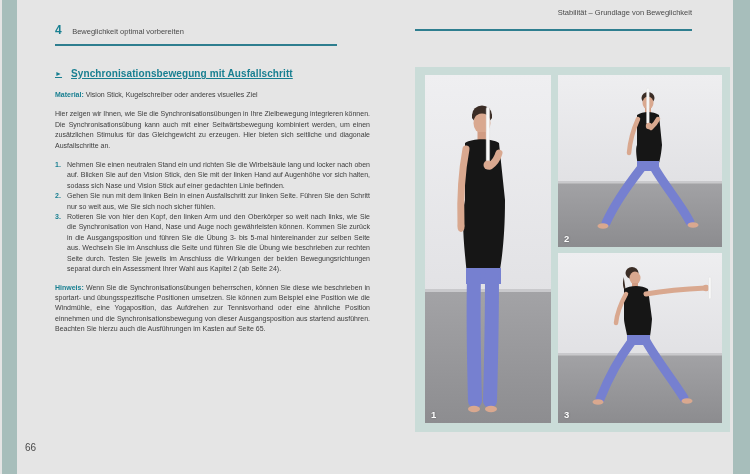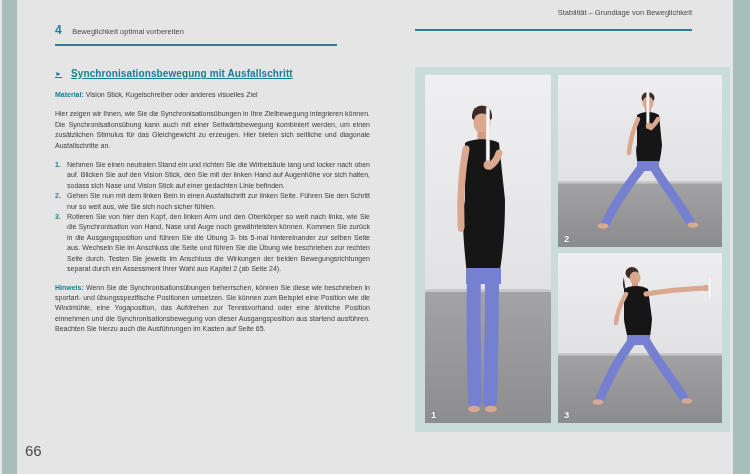--- a/index.html
+++ b/index.html
@@ -24,21 +24,21 @@
   .bodytext { font-size:7px; line-height:10.4px; color:#3d3d3d; text-align:justify; }
   .material { margin:11px 0 0 0; }
   .teal-label { color:#187f91; font-weight:bold; }
   .intro { margin:9px 0 0 0; }
   .steps { margin:9px 0 0 0; padding:0; list-style:none; }
   .steps li { display:flex; }
   .step-num { color:#187f91; font-weight:bold; flex:none; width:12px; font-size:7px; line-height:10.4px; }
   .step-text { flex:1; }
   .note { margin:8px 0 0 0; }
 
-  .page-num { position:absolute; font-size:15px; color:#4a4a4a; top:442px; }
+  .page-num { position:absolute; font-size:10px; color:#4a4a4a; top:442px; }
   .page-num.pn-left { left:25px; }
   .page-num.pn-right { right:42px;margin-top:36px; }
 
   
   .right-head { position:absolute; left:415px; top:8px; width:277px; }
   .right-head .title { display:block; text-align:right; font-size:7.5px; color:#4a4a4a; }
   .right-head .head-rule { top:21px; width:277px; }
 
   .photo-panel { position:absolute; left:415px; top:67px; width:315px; height:365px; background:#cadcd8; }
   figure.photo { position:absolute; margin:0; overflow:hidden; background:#e9e9eb; }

